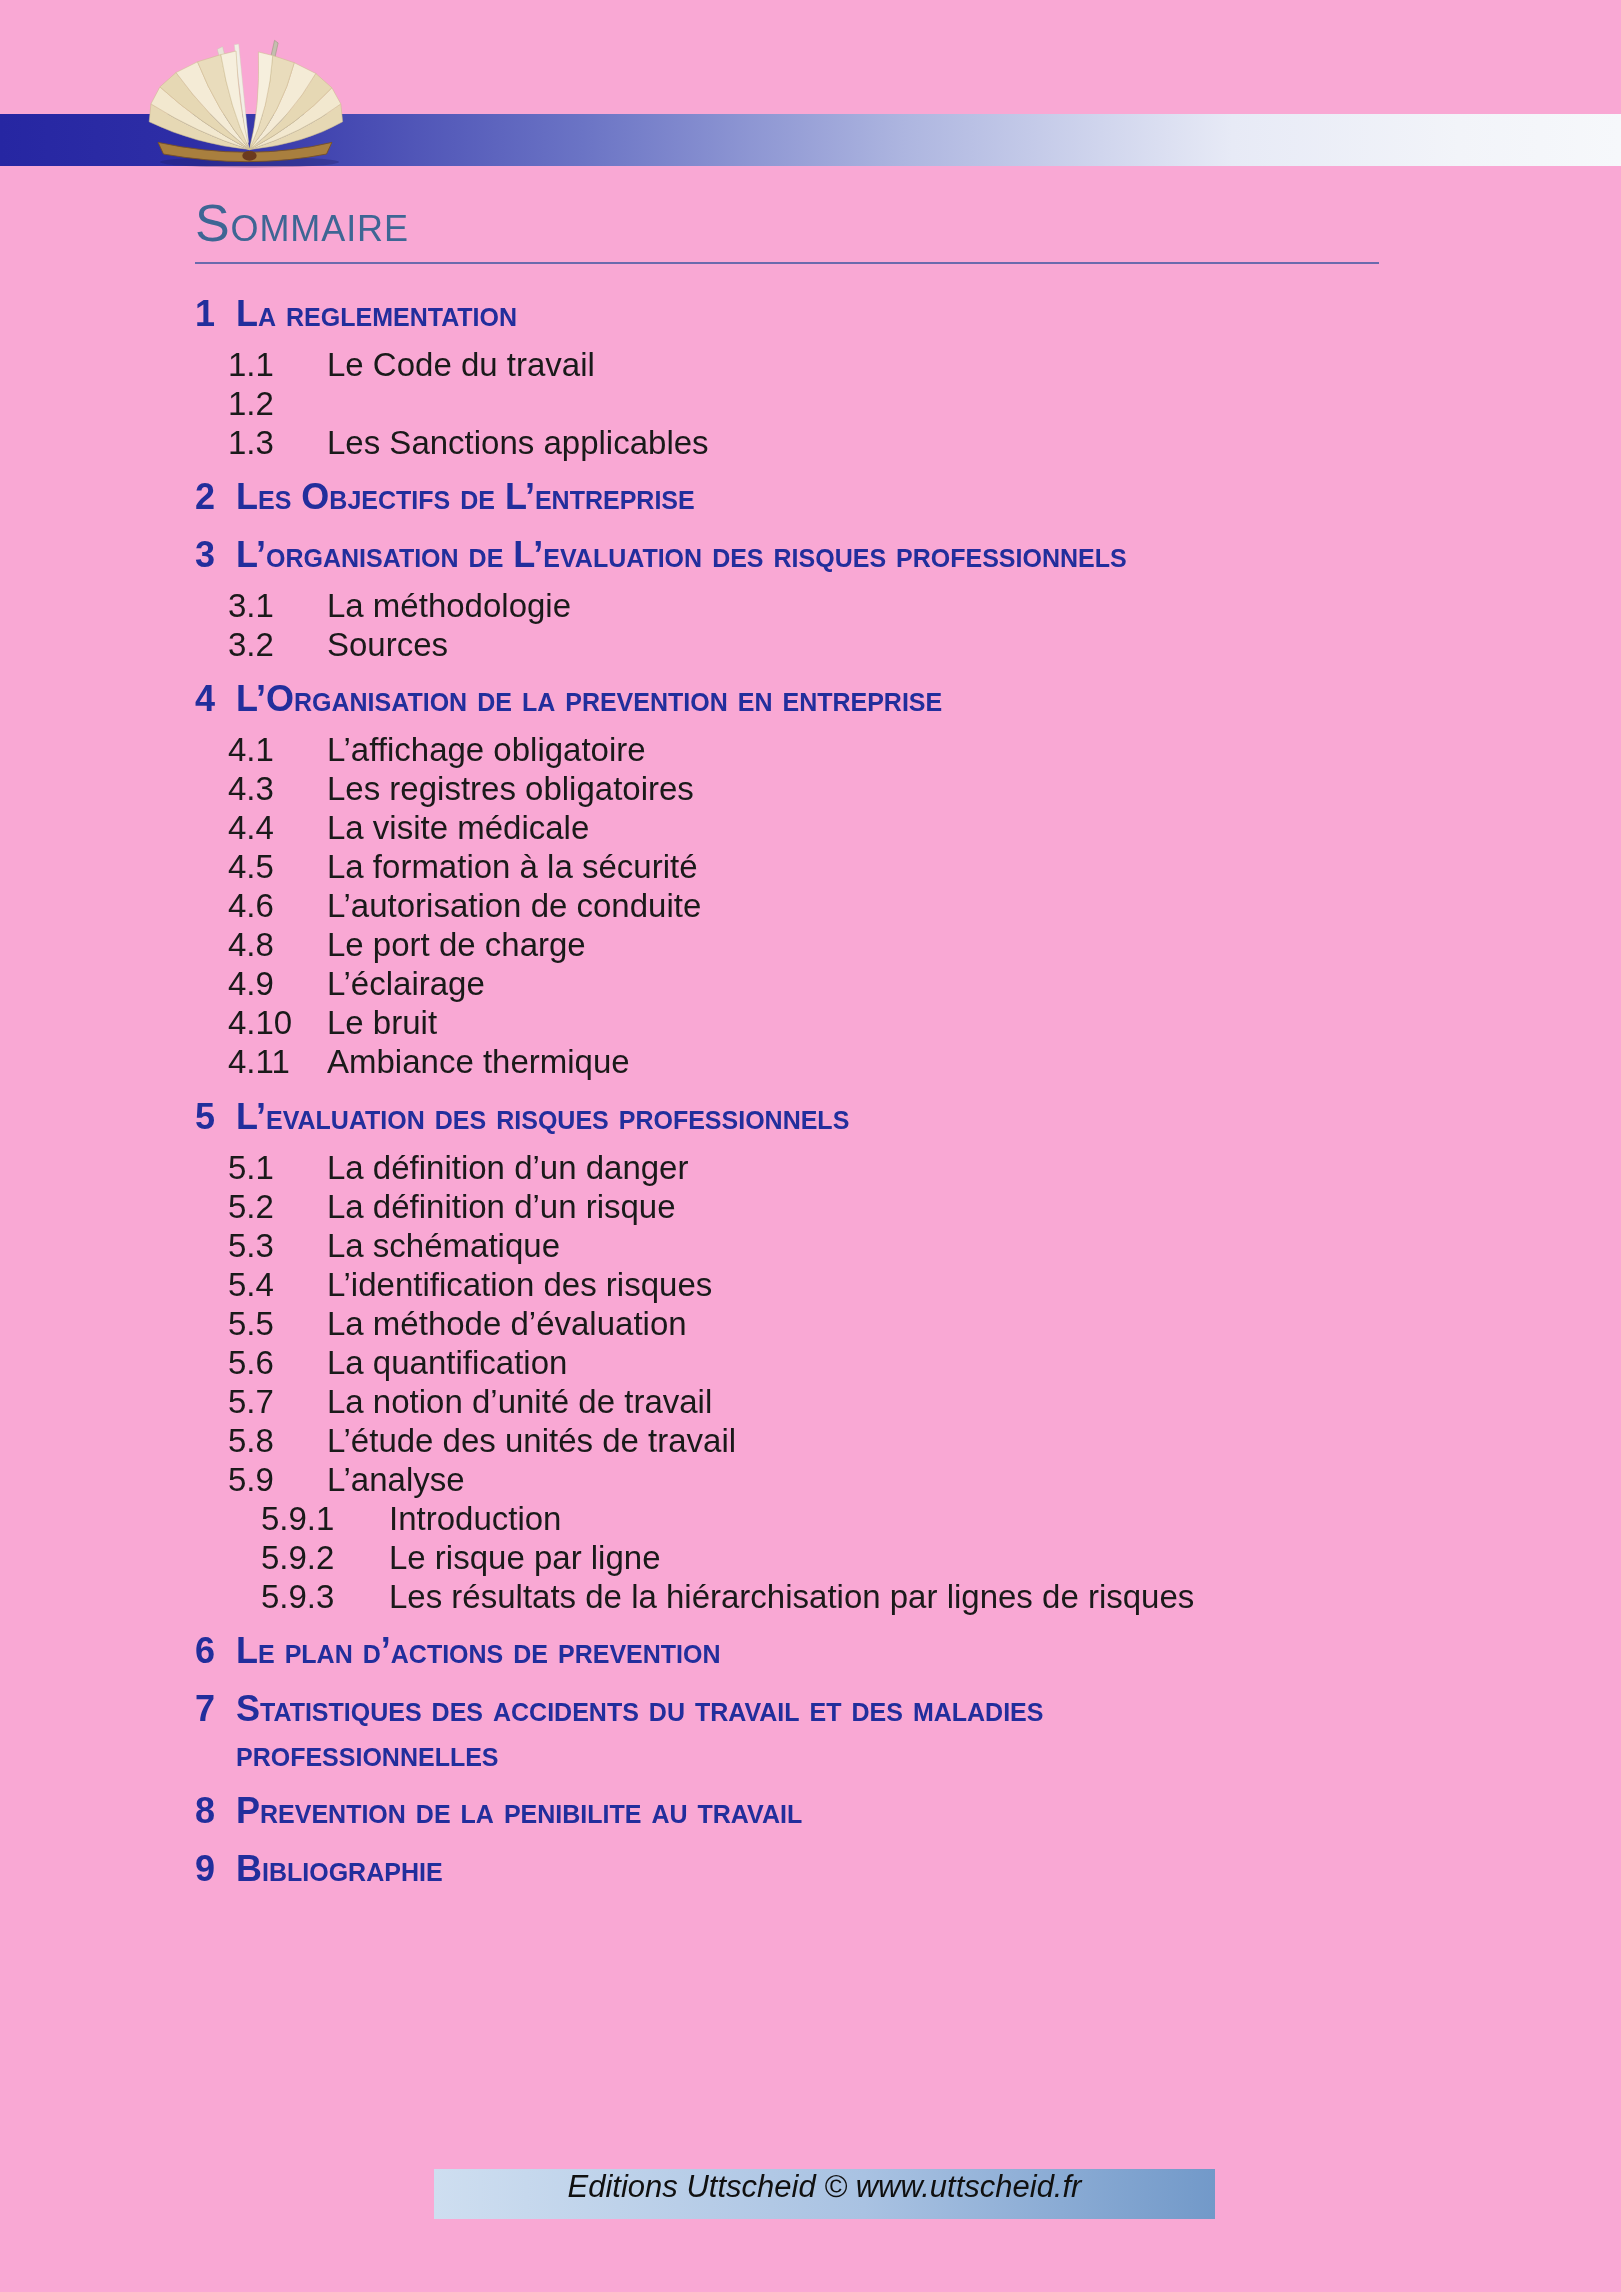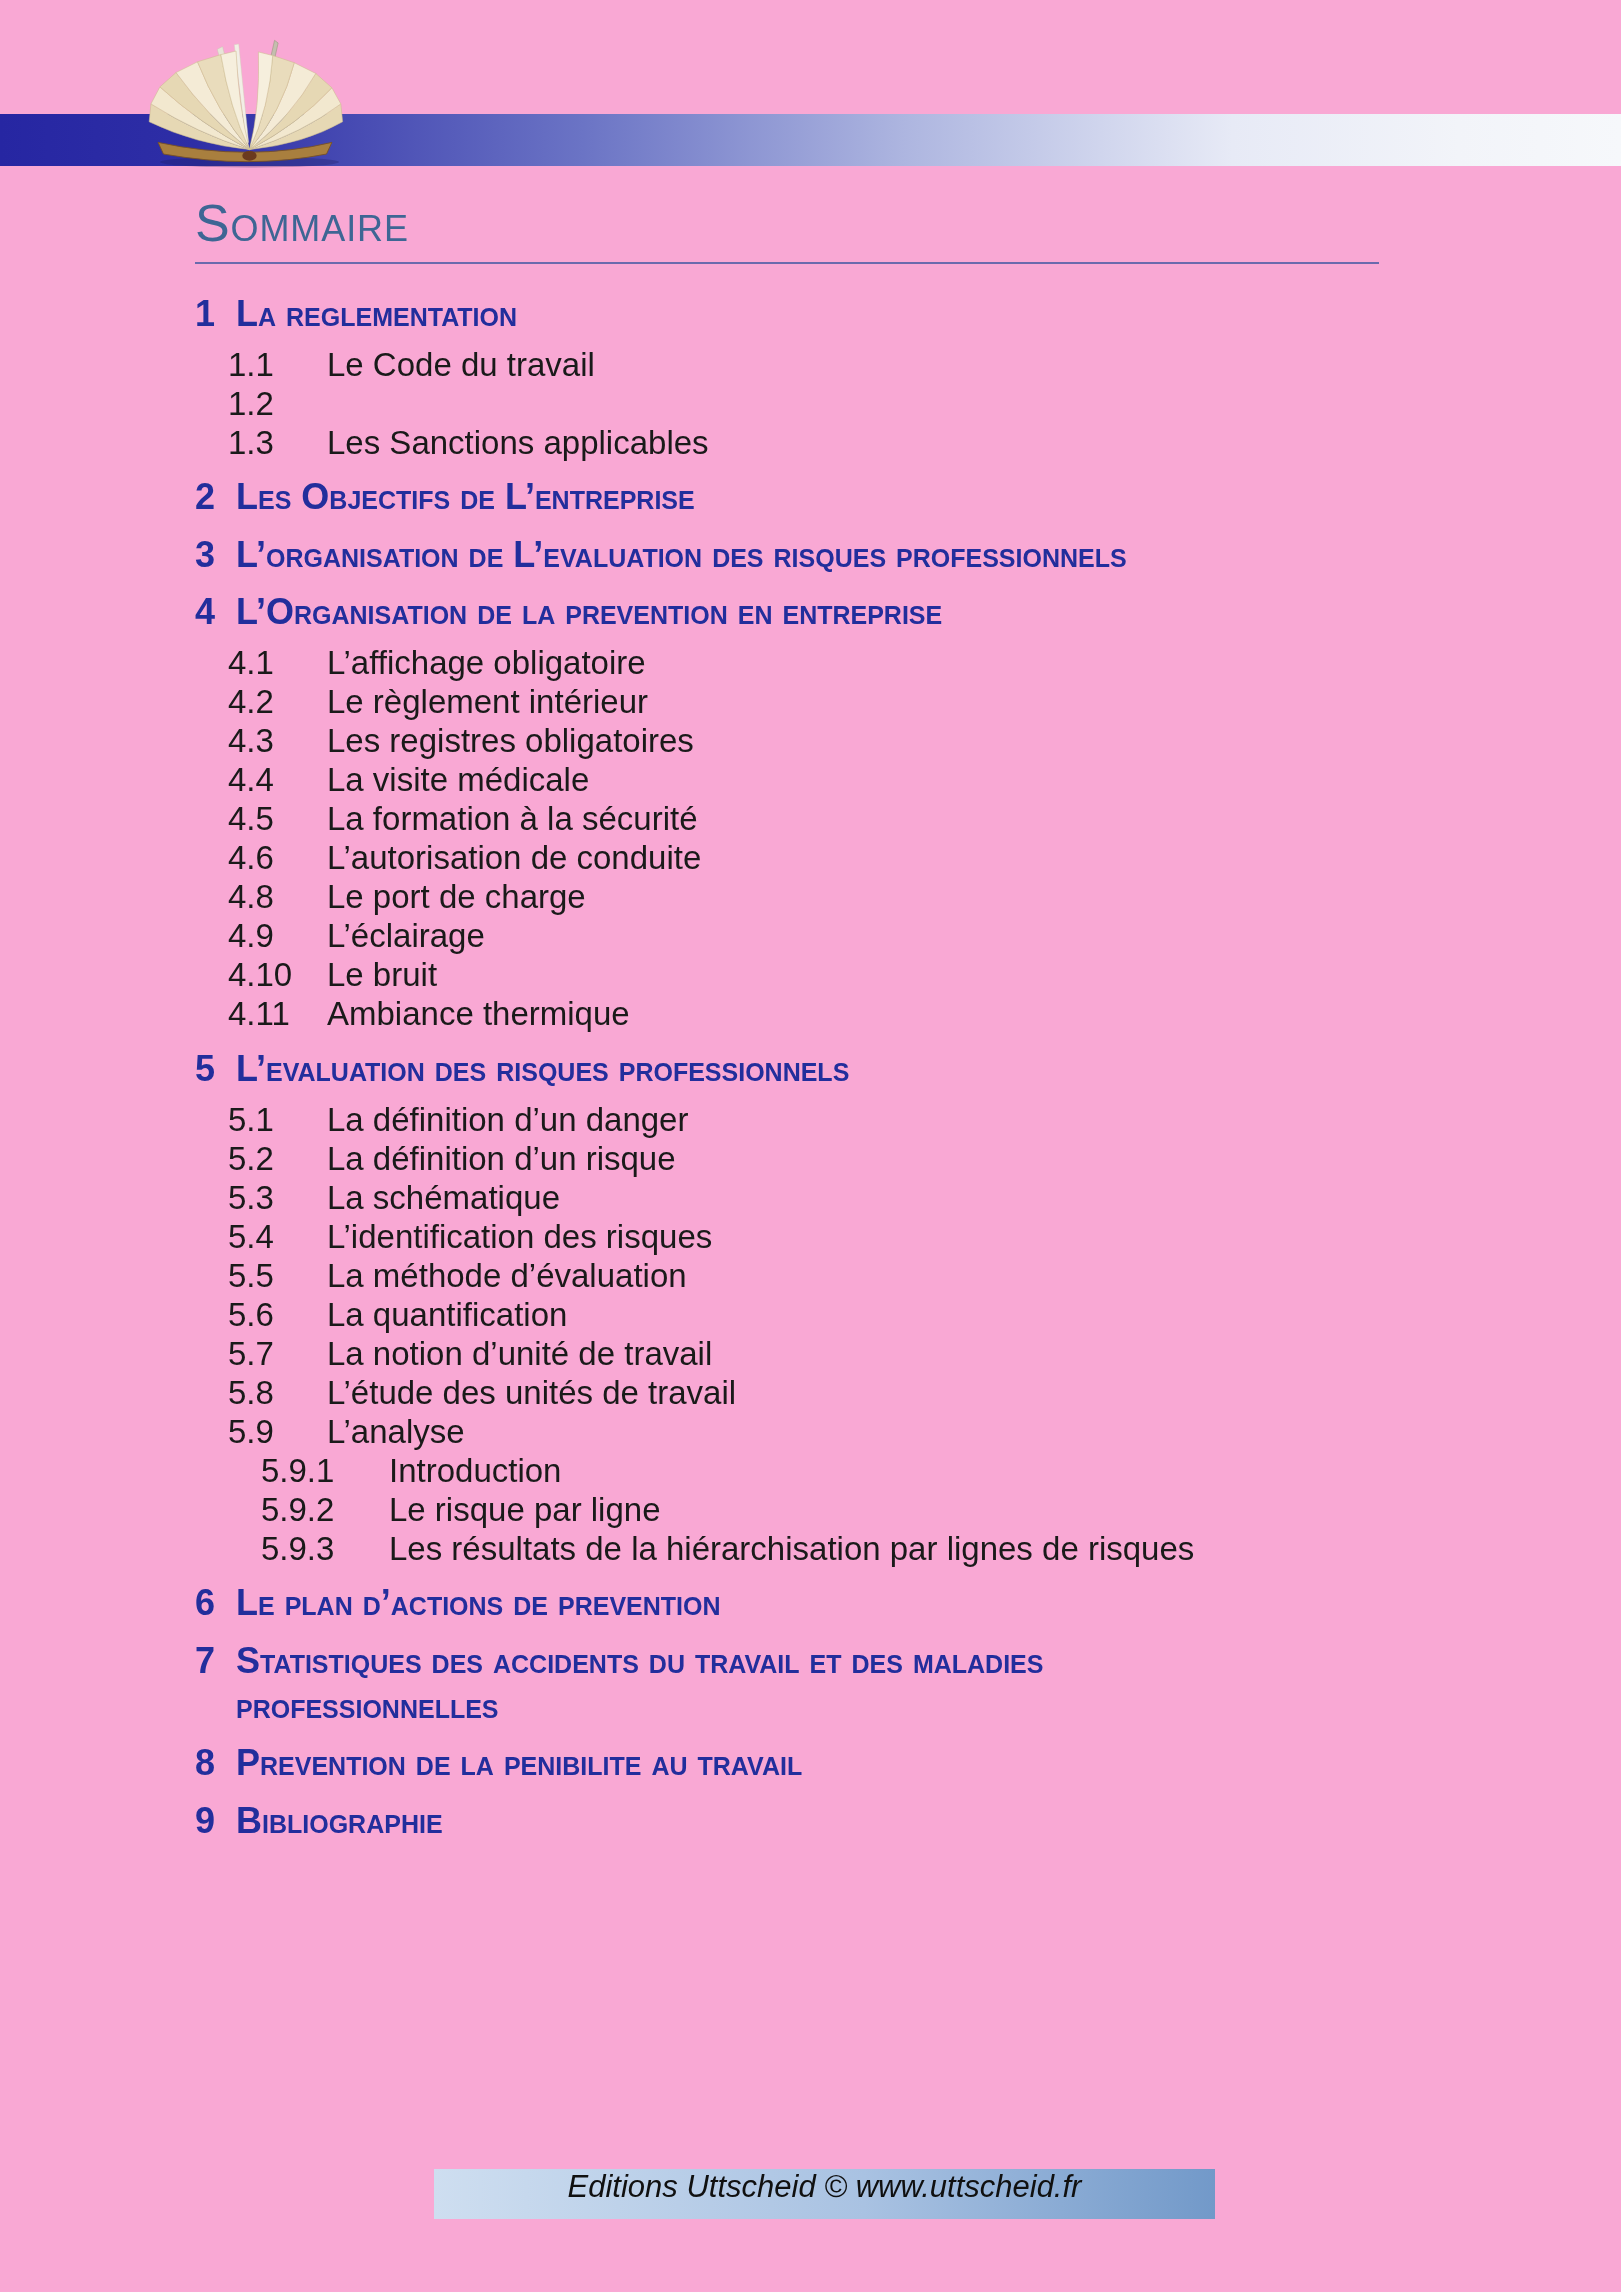--- a/index.html
+++ b/index.html
@@ -172,36 +172,42 @@
     </div>
 
   </section>
         <section class="sec">
     <div class="sec-head">
       <span class="sec-num">3</span>
       <span class="sec-title">
               <span class="line">L’organisation de L’evaluation des risques professionnels</span>
             </span>
     </div>
+    <div class="items">
+            <div class="item">
+    <span class="item-num">3.1</span>
+    <span class="item-label">La méthodologie</span>
+  </div>
+            <div class="item">
+    <span class="item-num">3.2</span>
+    <span class="item-label">Sources</span>
+  </div>
+          </div>
   </section>
         <section class="sec">
     <div class="sec-head">
       <span class="sec-num">4</span>
       <span class="sec-title">
               <span class="line">L’Organisation de la prevention en entreprise</span>
             </span>
     </div>
     <div class="items">
             <div class="item">
     <span class="item-num">4.1</span>
     <span class="item-label">L’affichage obligatoire</span>
-  </div>
-            <div class="item">
-    <span class="item-num">4.2</span>
-    <span class="item-label">Le règlement intérieur</span>
   </div>
             <div class="item">
     <span class="item-num">4.3</span>
     <span class="item-label">Les registres obligatoires</span>
   </div>
             <div class="item">
     <span class="item-num">4.4</span>
     <span class="item-label">La visite médicale</span>
   </div>
             <div class="item">

